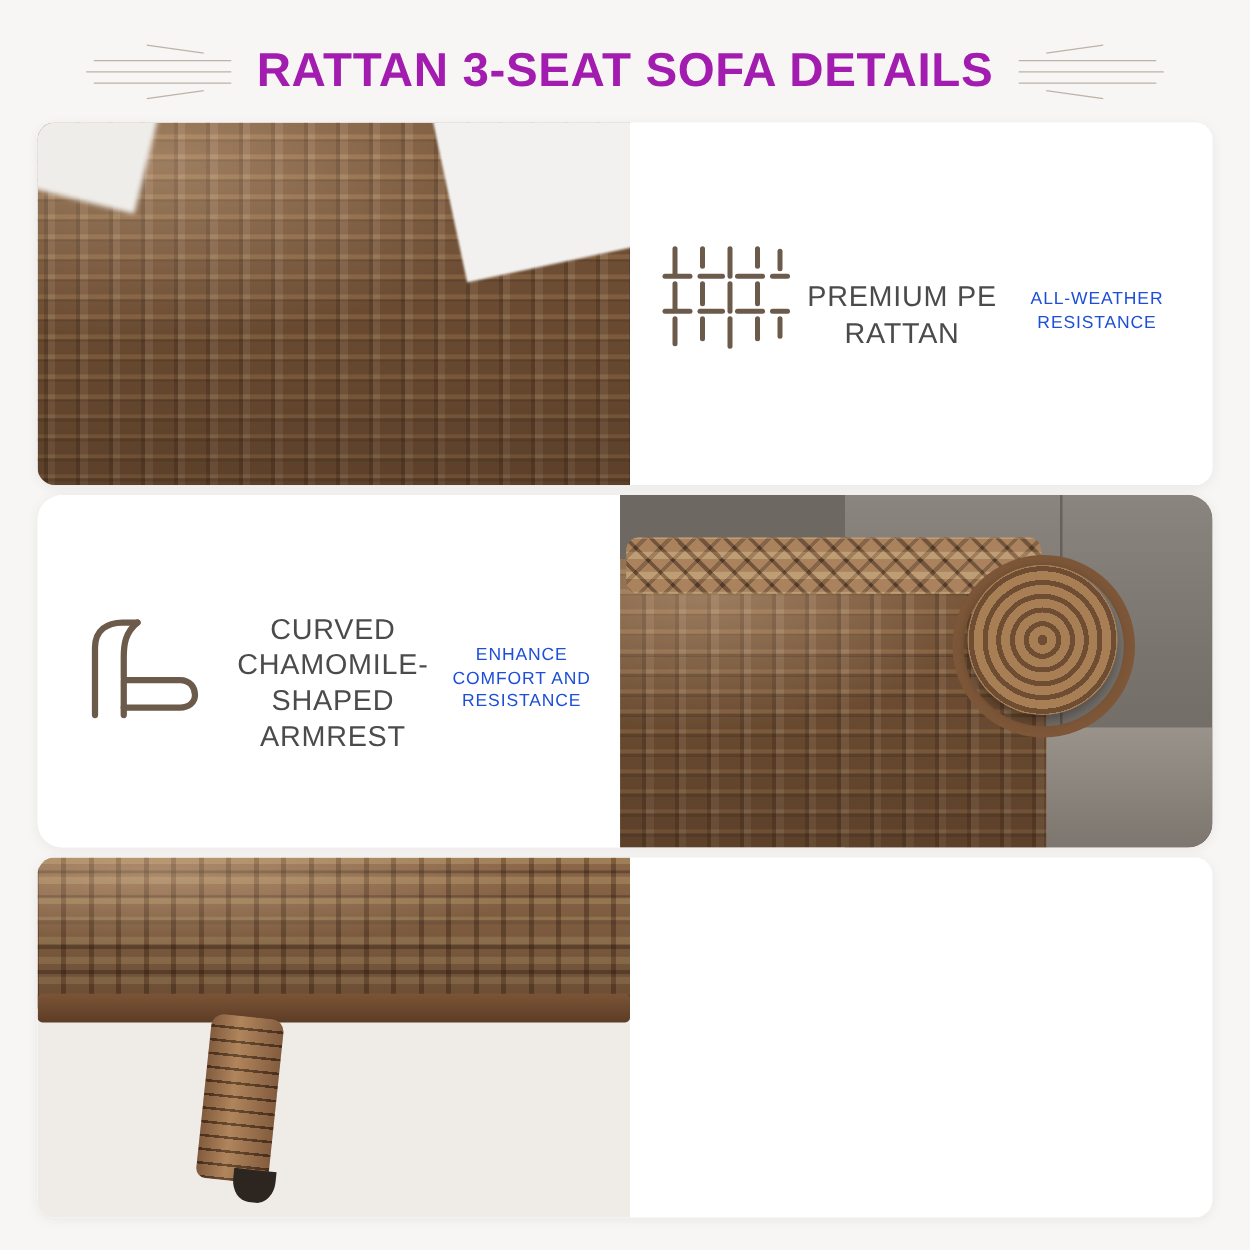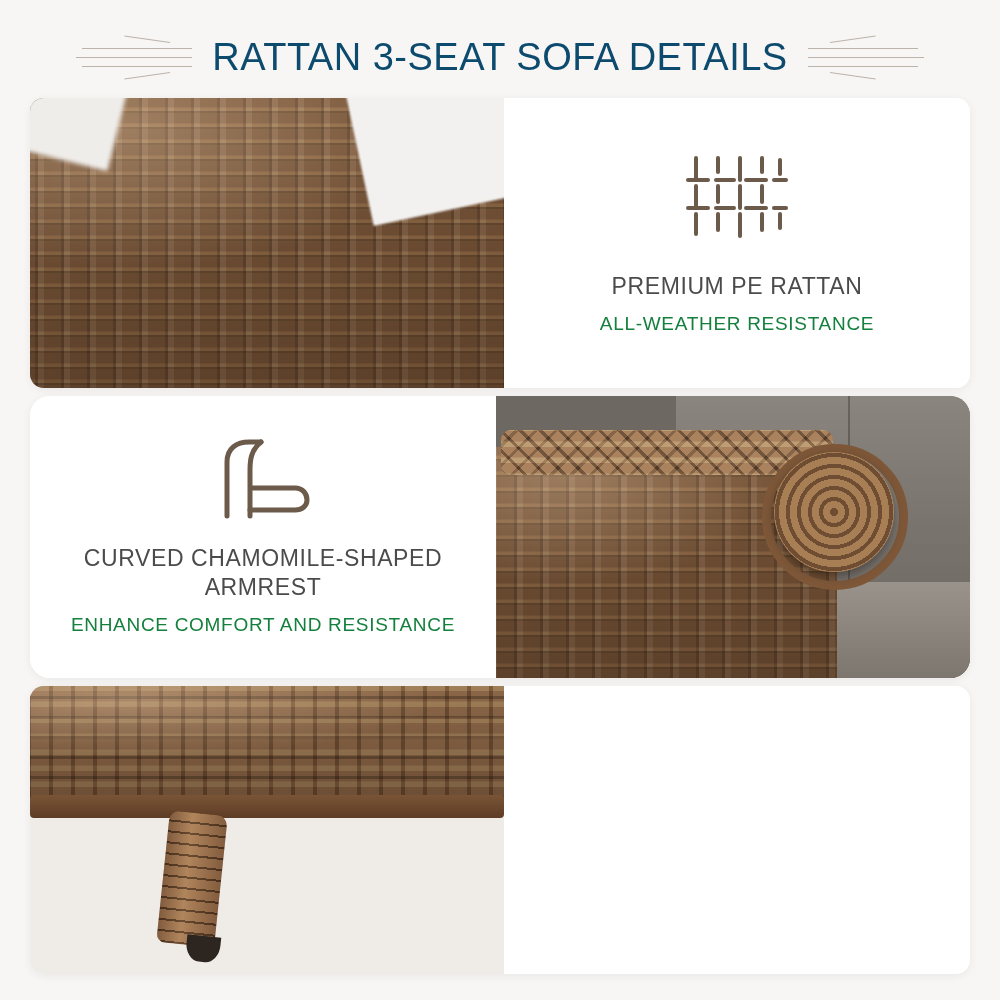--- a/index.html
+++ b/index.html
@@ -18,23 +18,23 @@
 
   
   .header {
     position: absolute;
     top: 22px; left: 0; width: 1000px;
     height: 70px;
     display: flex; align-items: center; justify-content: center;
   }
   .header-title {
     font-size: 38px;
-    font-weight: normal;
+    font-weight: bold;
     letter-spacing: 0.5px;
-    color: #0c4a6e;
+    color: #a21caf;
     white-space: nowrap;
     padding: 0 16px;
   }
   .flourish {
     width: 120px; height: 42px;
     position: relative;
     flex: 0 0 auto;
   }
   .flourish span {
     position: absolute;
@@ -66,36 +66,36 @@
     background: #ffffff;
   }
   .row1 { top: 98px;  height: 290px; }
   .row2 { top: 396px; height: 282px; border-radius: 20px; }
   .row3 { top: 686px; height: 288px; }
 
   .cell-photo { position: relative; overflow: hidden; }
   .cell-text {
     background: #ffffff;
     display: flex;
-    flex-direction: column;
+    flex-direction: row;
     align-items: center;
     justify-content: center;
     text-align: center;
     padding: 10px 22px;
   }
   .caption-main {
     font-size: 23px;
     color: #4b4b4b;
     letter-spacing: 0.6px;
     line-height: 1.25;
     margin-top: 18px;
   }
   .caption-sub {
-    font-size: 19px;
-    color: #15803d;
+    font-size: 14px;
+    color: #1d4ed8;
     letter-spacing: 0.7px;
     margin-top: 10px;
     line-height: 1.35;
   }
   .icon-wrap { color: #6c5a4b; }
 
   
   .weave {
     position: absolute; inset: 0;
     background-color: #8a6a4c;

